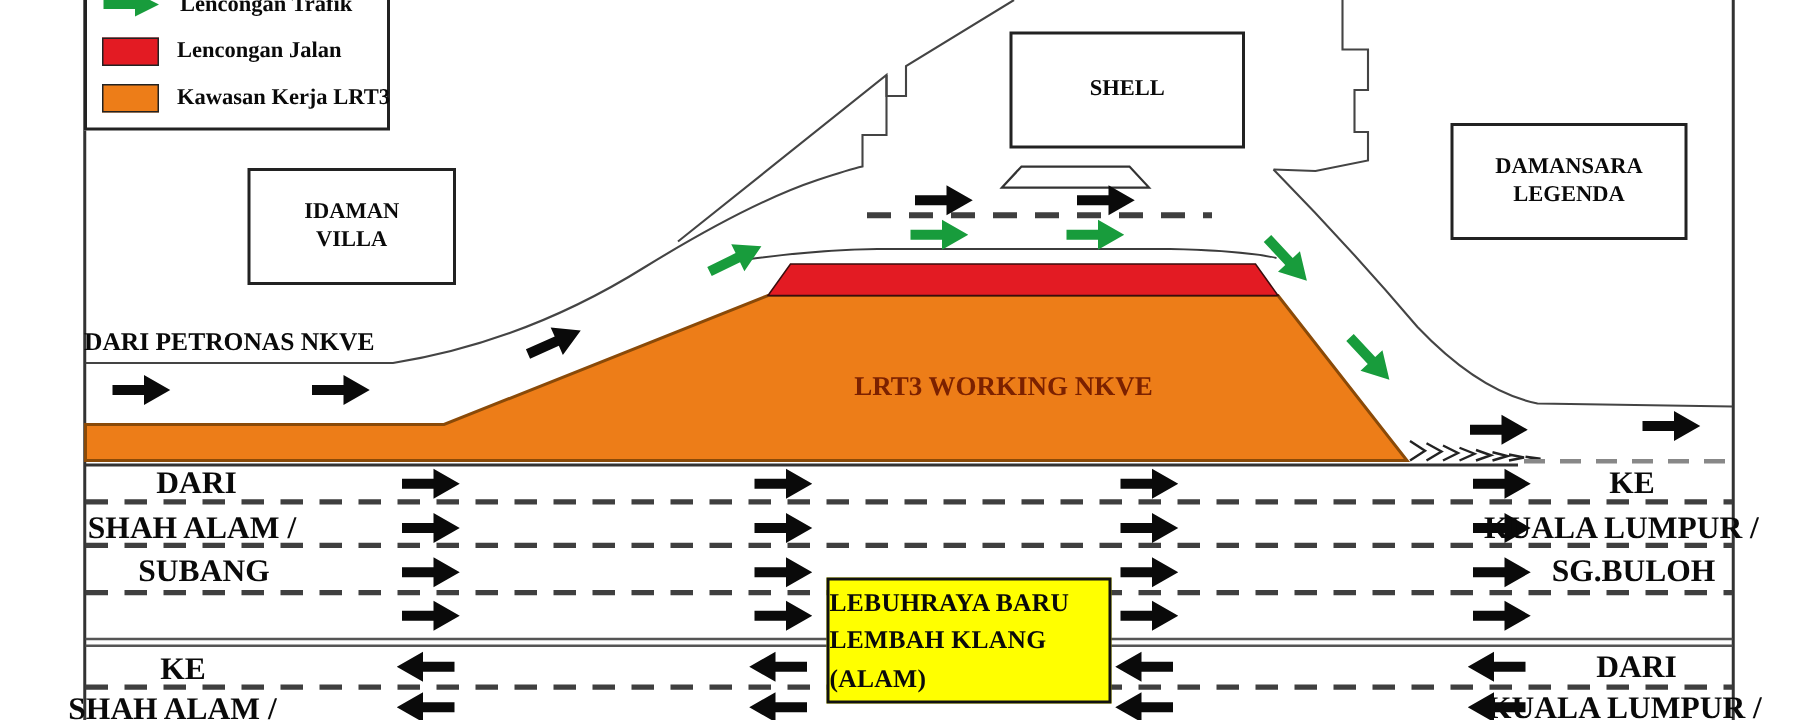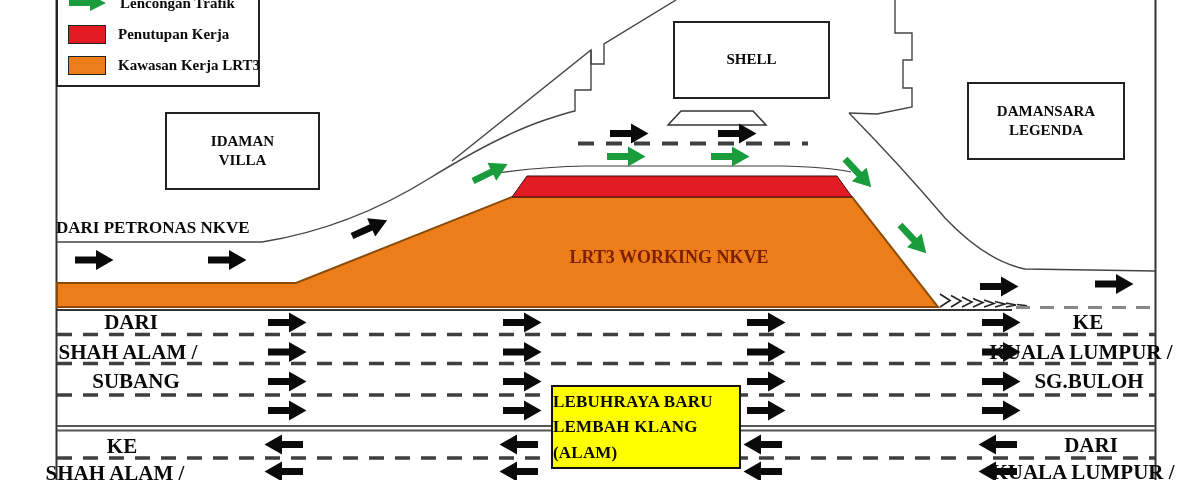--- a/index.html
+++ b/index.html
@@ -155,29 +155,29 @@
 
   <div class="legend">
     <div class="lrow">
       <svg class="sw-arrow" viewBox="0 0 40 20">
         <path d="M1,7 L22,7 L22,2 L38,10 L22,18 L22,13 L1,13 Z" class="arr-green"></path>
       </svg>
       <span class="llabel">Lencongan Trafik</span>
     </div>
     <div class="lrow">
       <span class="sw sw-red"></span>
-      <span class="llabel">Penutupan Kerja</span>
+      <span class="llabel">Lencongan Jalan</span>
     </div>
     <div class="lrow">
       <span class="sw sw-orange"></span>
       <span class="llabel">Kawasan Kerja LRT3</span>
     </div>
   </div>
 
-  <div class="lbox" style="left:165px;top:112px;width:155px;height:78px;">
+  <div class="lbox" style="left:165px;top:112px;width:139px;height:78px;">
     <span>IDAMAN</span>
     <span>VILLA</span>
   </div>
   <div class="lbox" style="left:673px;top:21px;width:157px;height:78px;">
     <span>SHELL</span>
   </div>
   <div class="lbox" style="left:967px;top:82px;width:158px;height:78px;">
     <span>DAMANSARA</span>
     <span>LEGENDA</span>
   </div>

